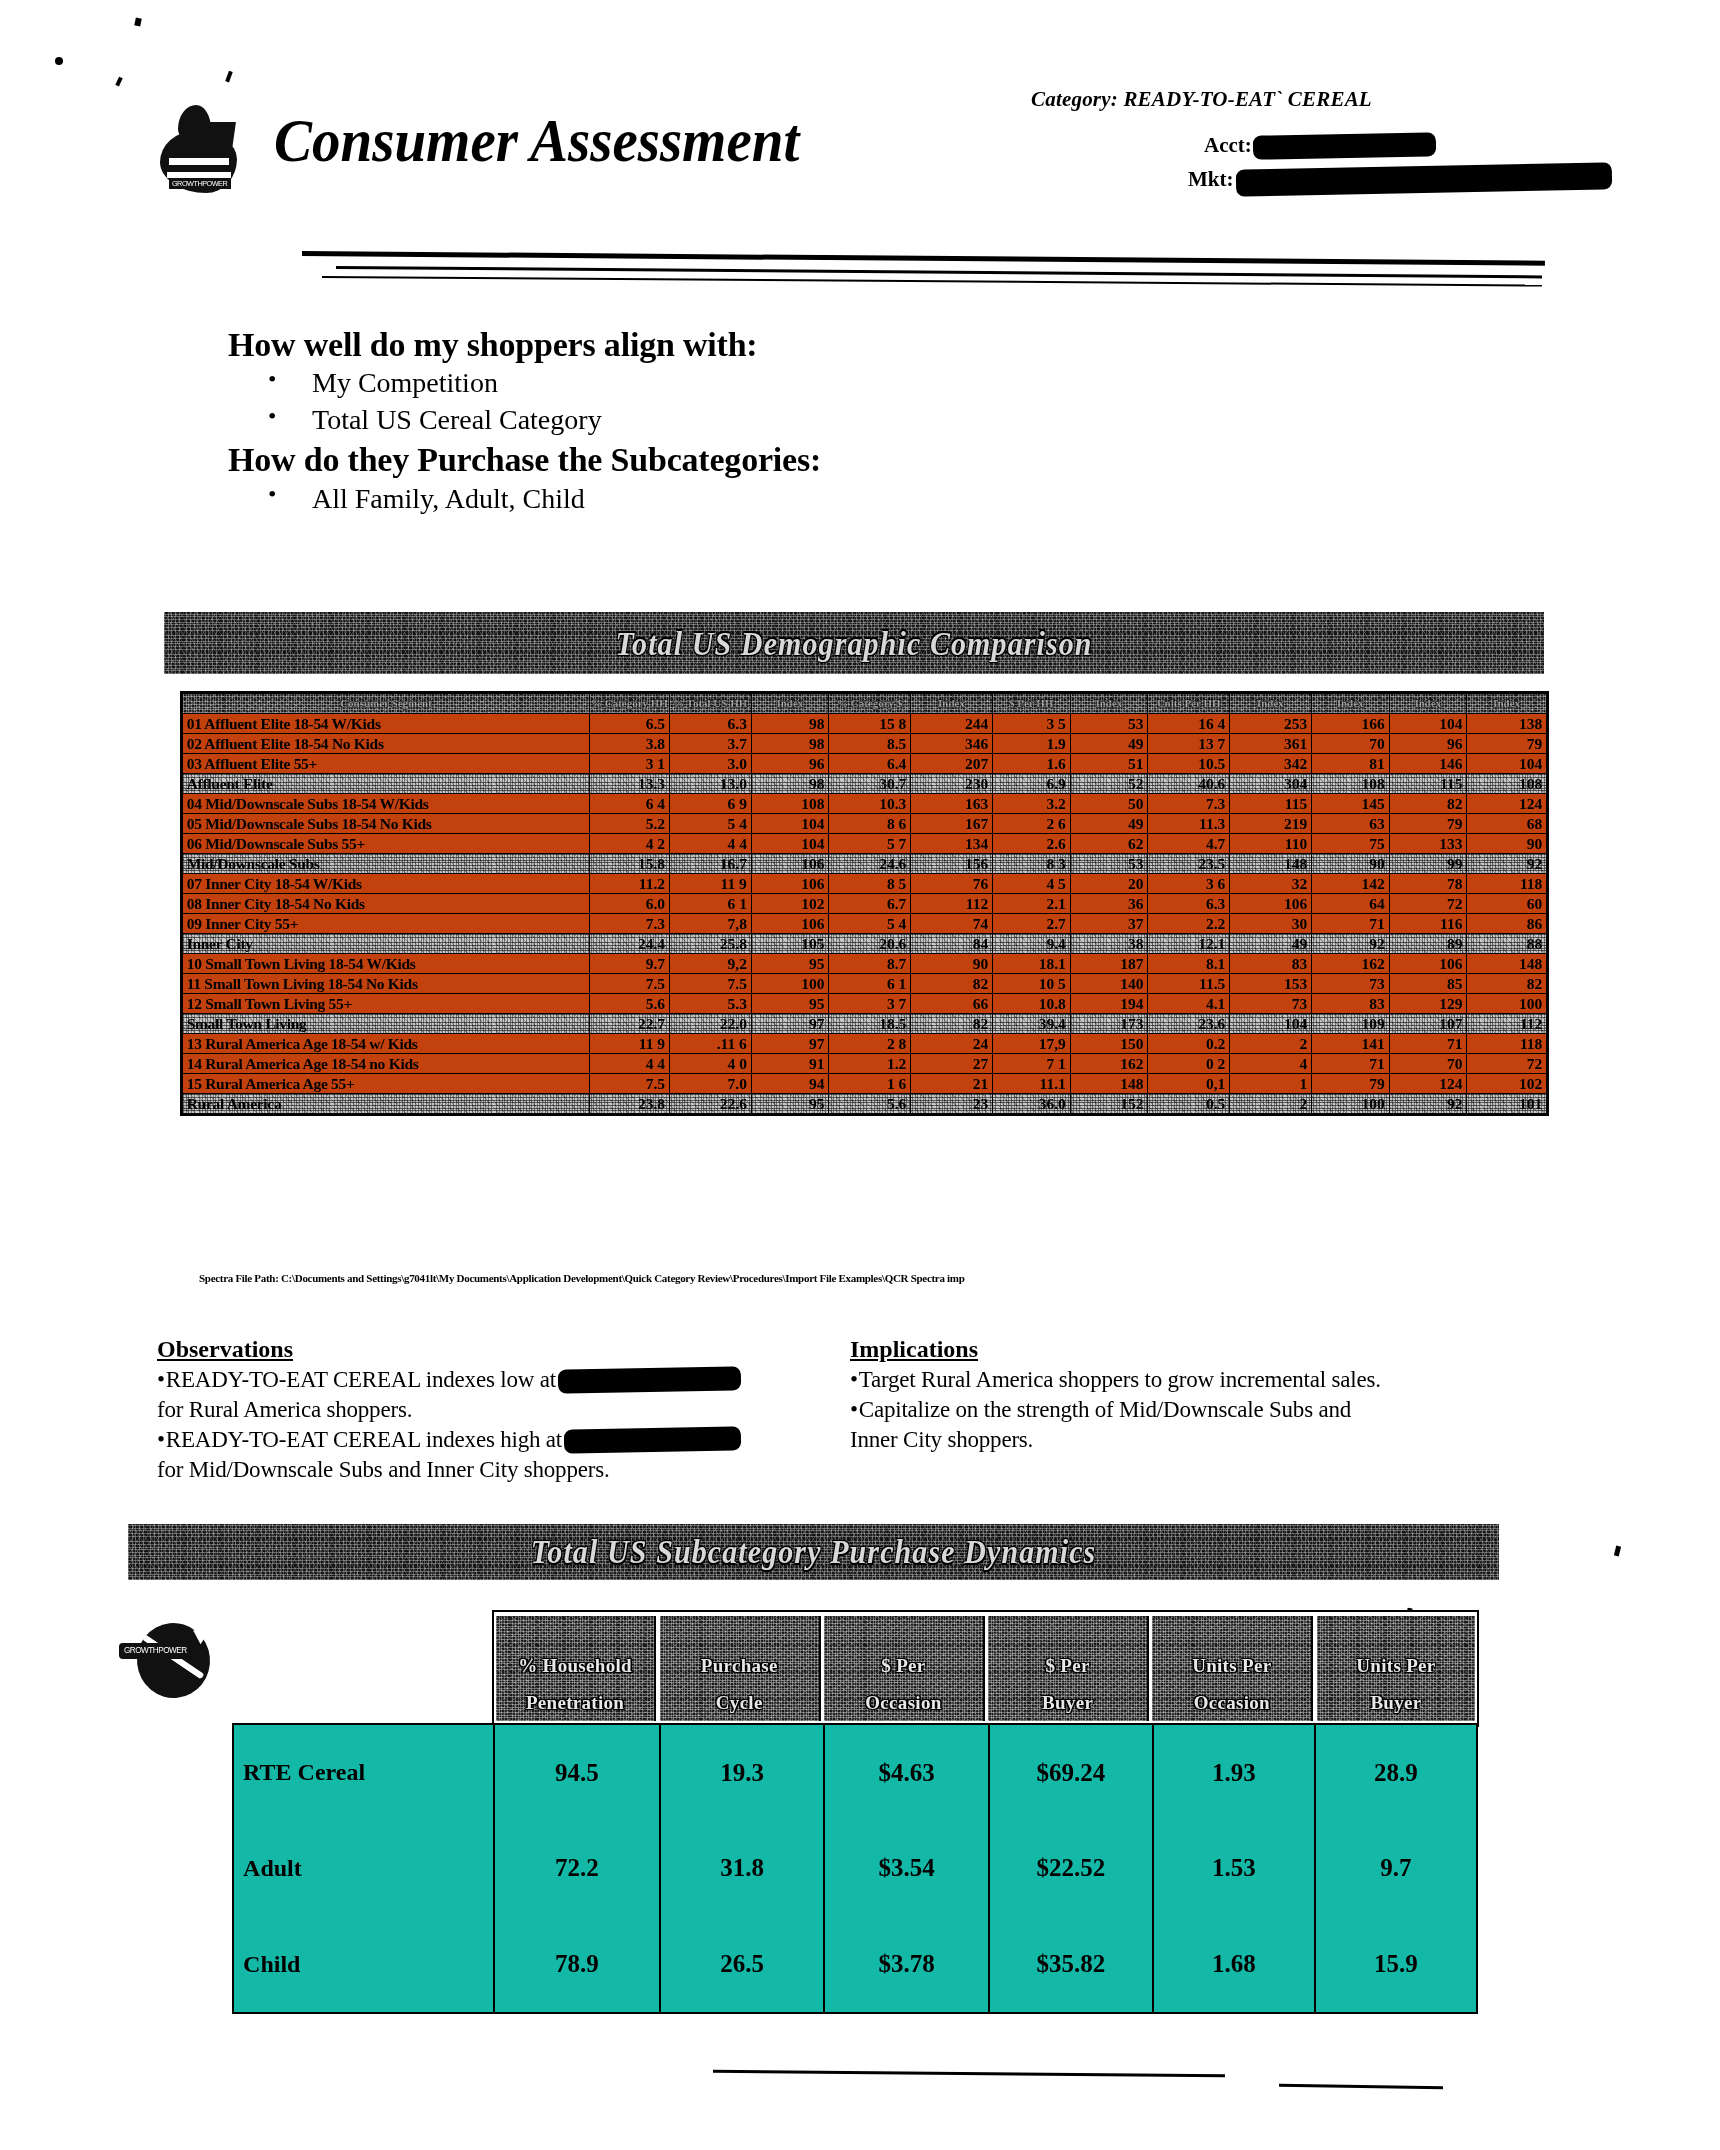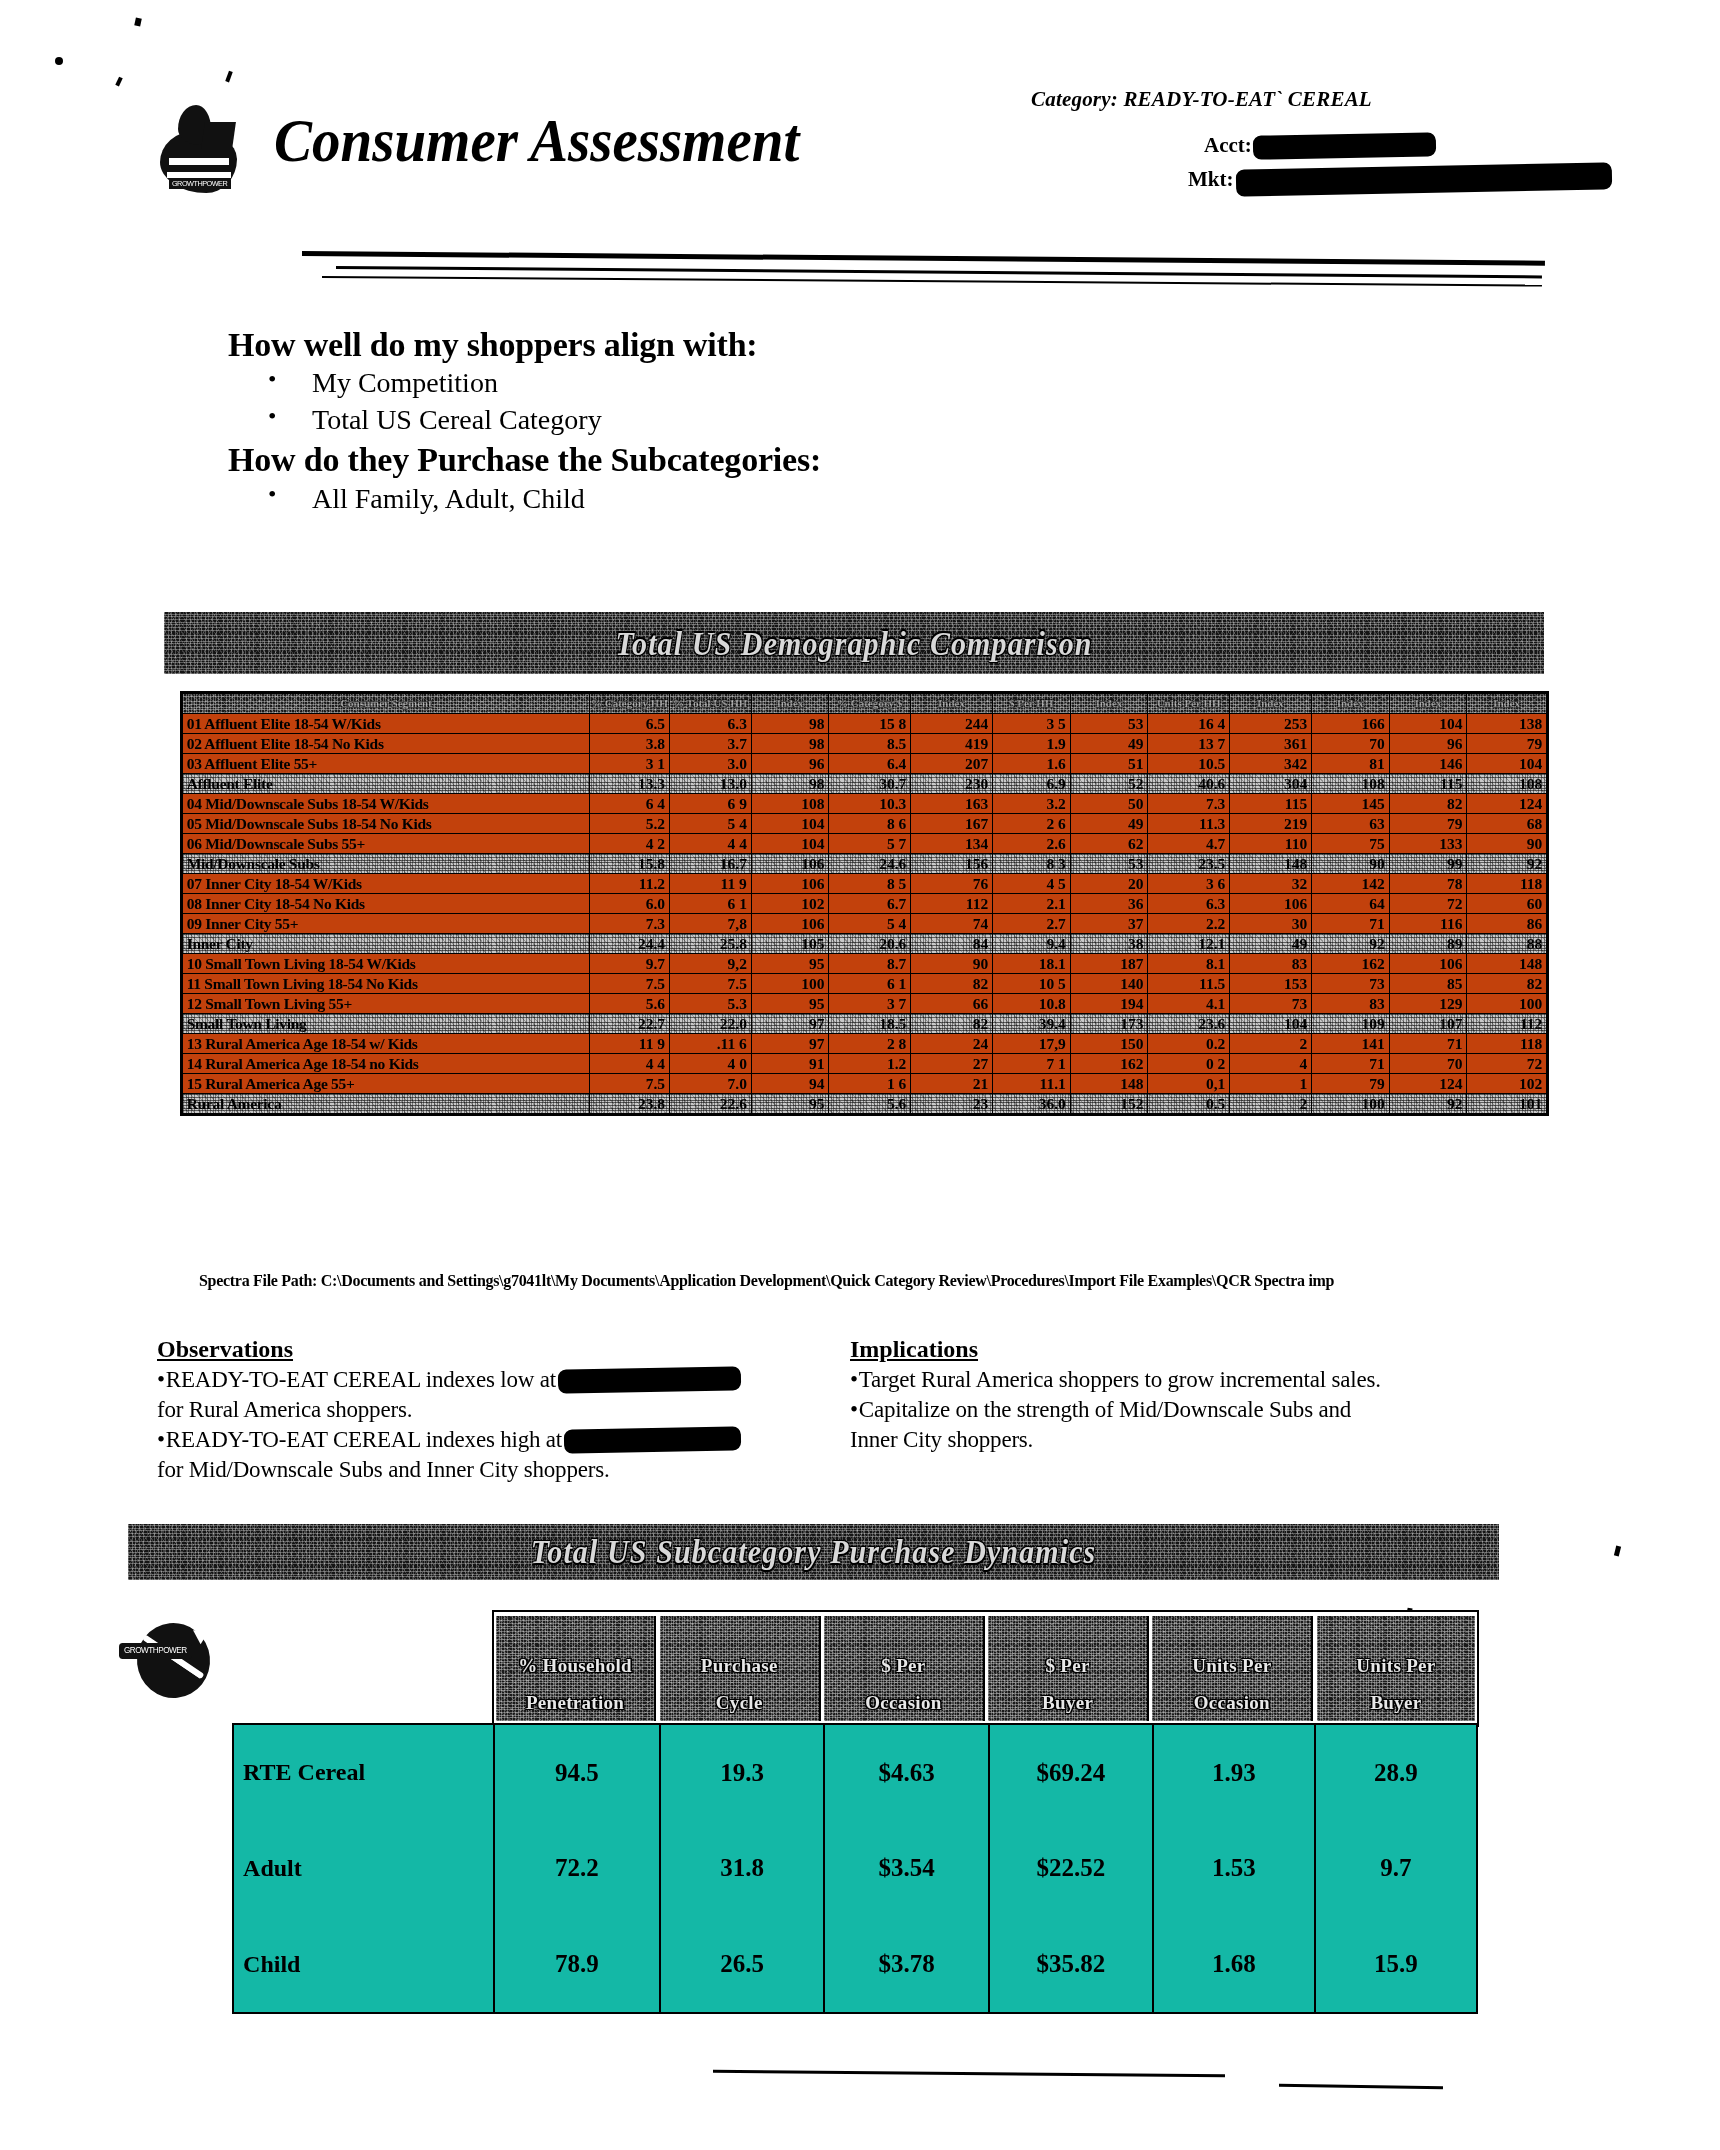--- a/index.html
+++ b/index.html
@@ -215,21 +215,21 @@
     overflow: hidden;
     padding: 0.9px;
     box-sizing: border-box;
   }
 
   tr.grp td { color: #000; }
   tr.grp td.lbl { letter-spacing: -0.3px; }
 
   .footpath {
     position: absolute; left: 199px; top: 1272px;
-    font-size: 16px; font-weight: 700;
+    font-size: 11px; font-weight: 700;
     letter-spacing: -0.3px;
     white-space: nowrap;
     font-family: "Liberation Serif", "DejaVu Serif", serif;
     text-align: right;
   }
 
   
   .obs  { position: absolute; left: 157px;  top: 1336px; width: 694px; }
   .impl { position: absolute; left: 850px;  top: 1336px; width: 731px; }
   .oi-head {
@@ -490,21 +490,21 @@
             <td class="num">166</td>
             <td class="num">104</td>
             <td class="num">138</td>
           </tr>
           <tr>
             <td class="lbl">02 Affluent Elite 18-54 No Kids</td>
             <td class="num">3.8</td>
             <td class="num">3.7</td>
             <td class="num">98</td>
             <td class="num">8.5</td>
-            <td class="num">419</td>
+            <td class="num">346</td>
             <td class="num">1.9</td>
             <td class="num">49</td>
             <td class="num">13 7</td>
             <td class="num">361</td>
             <td class="num">70</td>
             <td class="num">96</td>
             <td class="num">79</td>
           </tr>
           <tr>
             <td class="lbl">03 Affluent Elite 55+</td>

